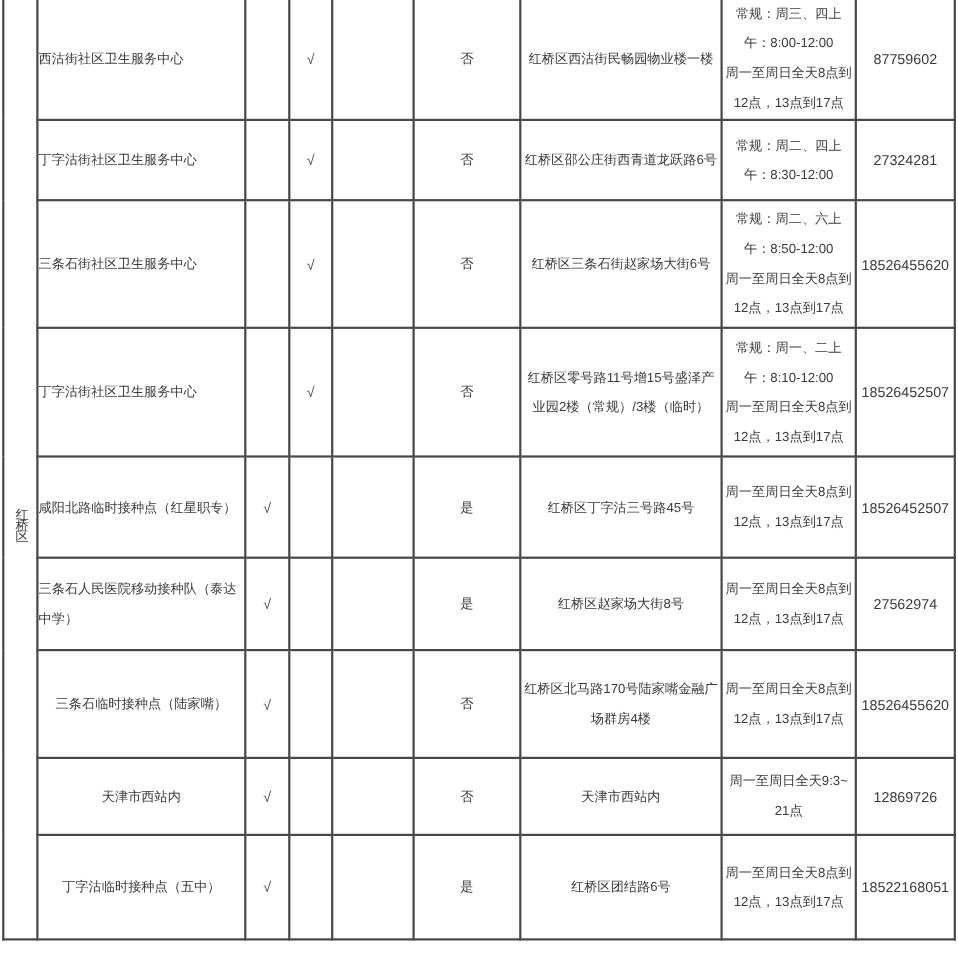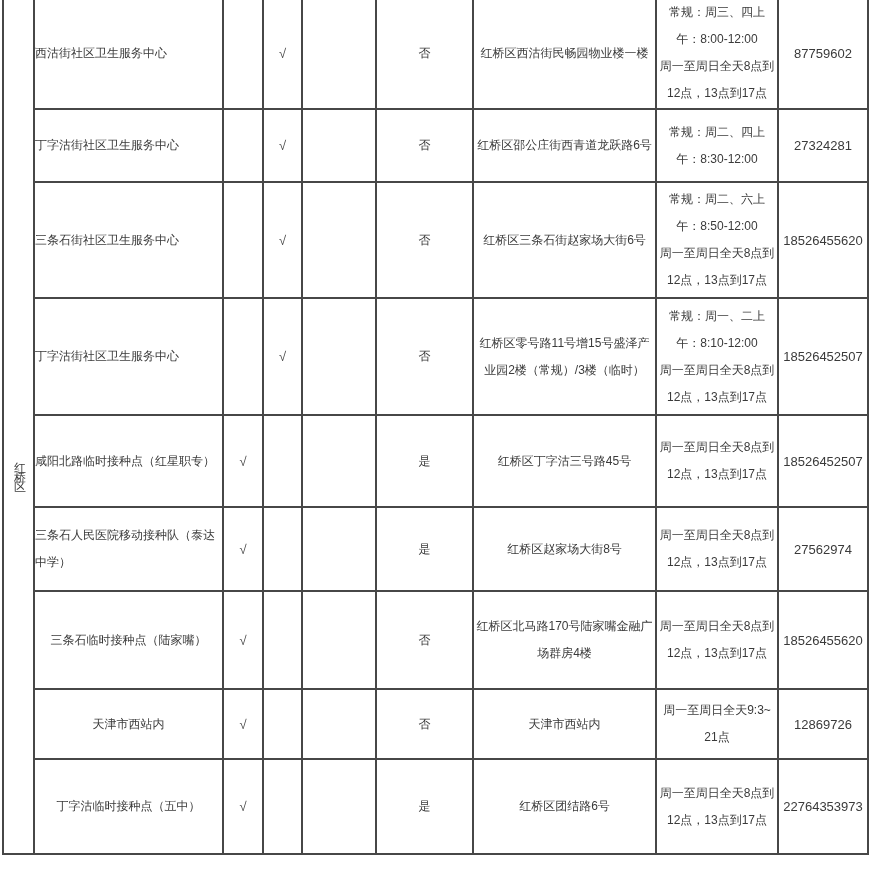--- a/index.html
+++ b/index.html
@@ -201,17 +201,17 @@
       </tr>
       <tr style="height:95px">
         <td class="c-name is-centered">丁字沽临时接种点（五中）</td>
         <td class="c-chk">√</td>
         <td class="c-chk"></td>
         <td class="c-blank"></td>
         <td class="c-yn">是</td>
         <td class="c-addr">红桥区团结路6号</td>
         <td class="c-hours">周一至周日全天8点到
 12点，13点到17点</td>
-        <td class="c-phone">22764353973</td>
+        <td class="c-phone">18522168051</td>
       </tr>
     </tbody>
   </table>
 </div>
 
 </body></html>

